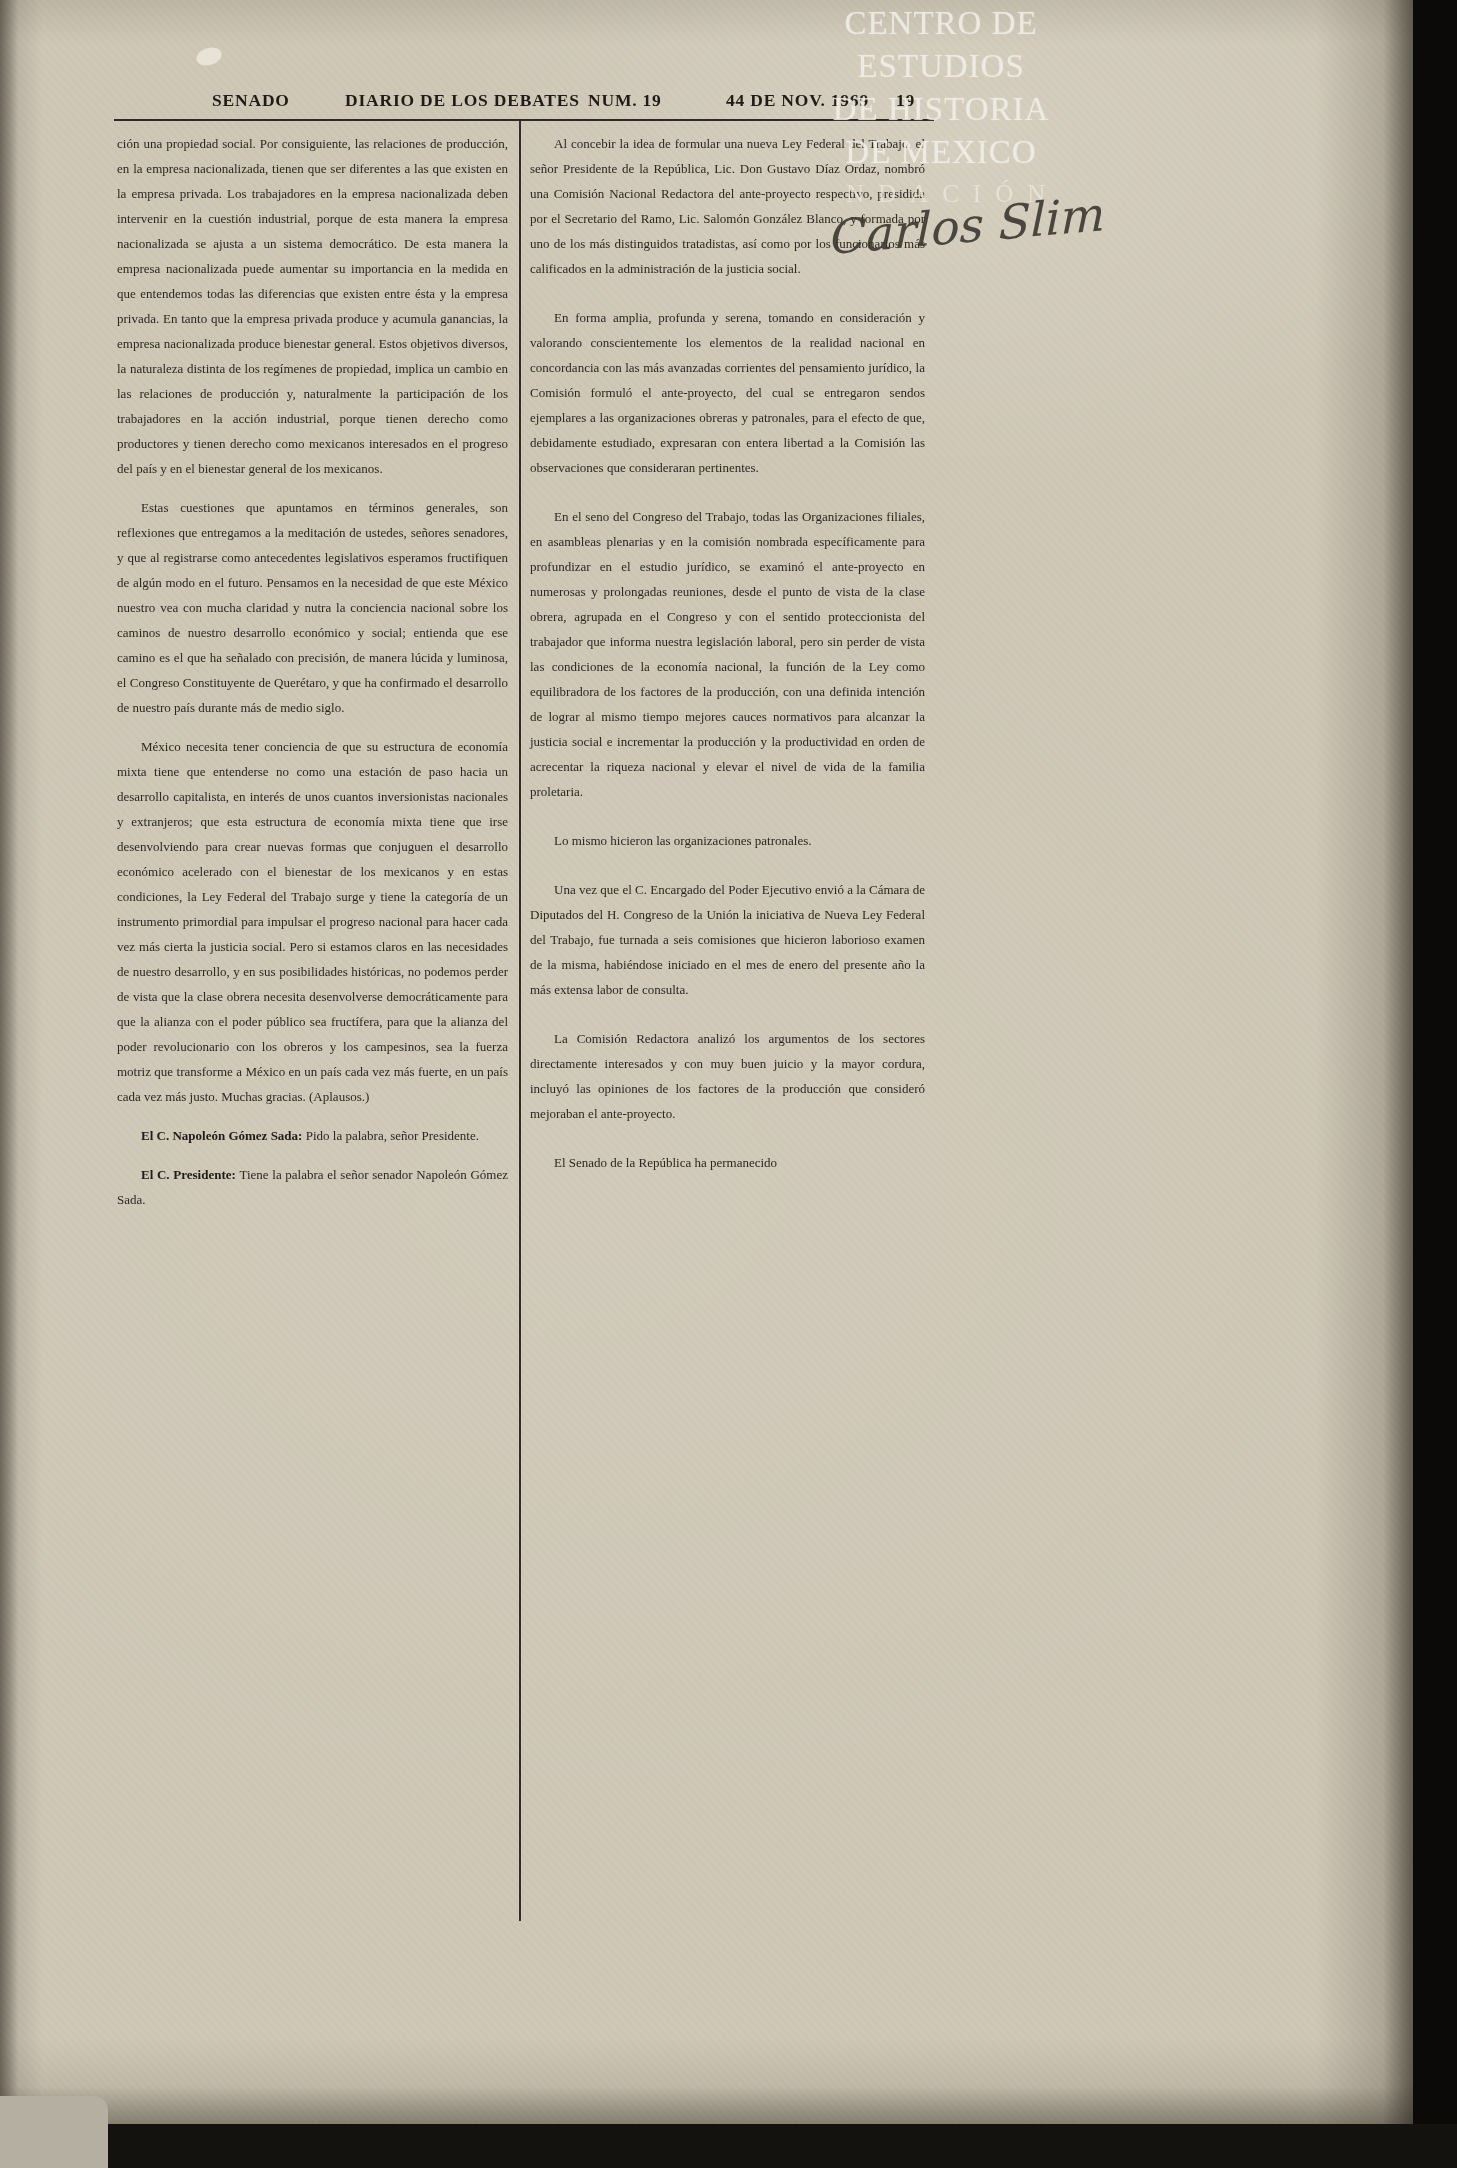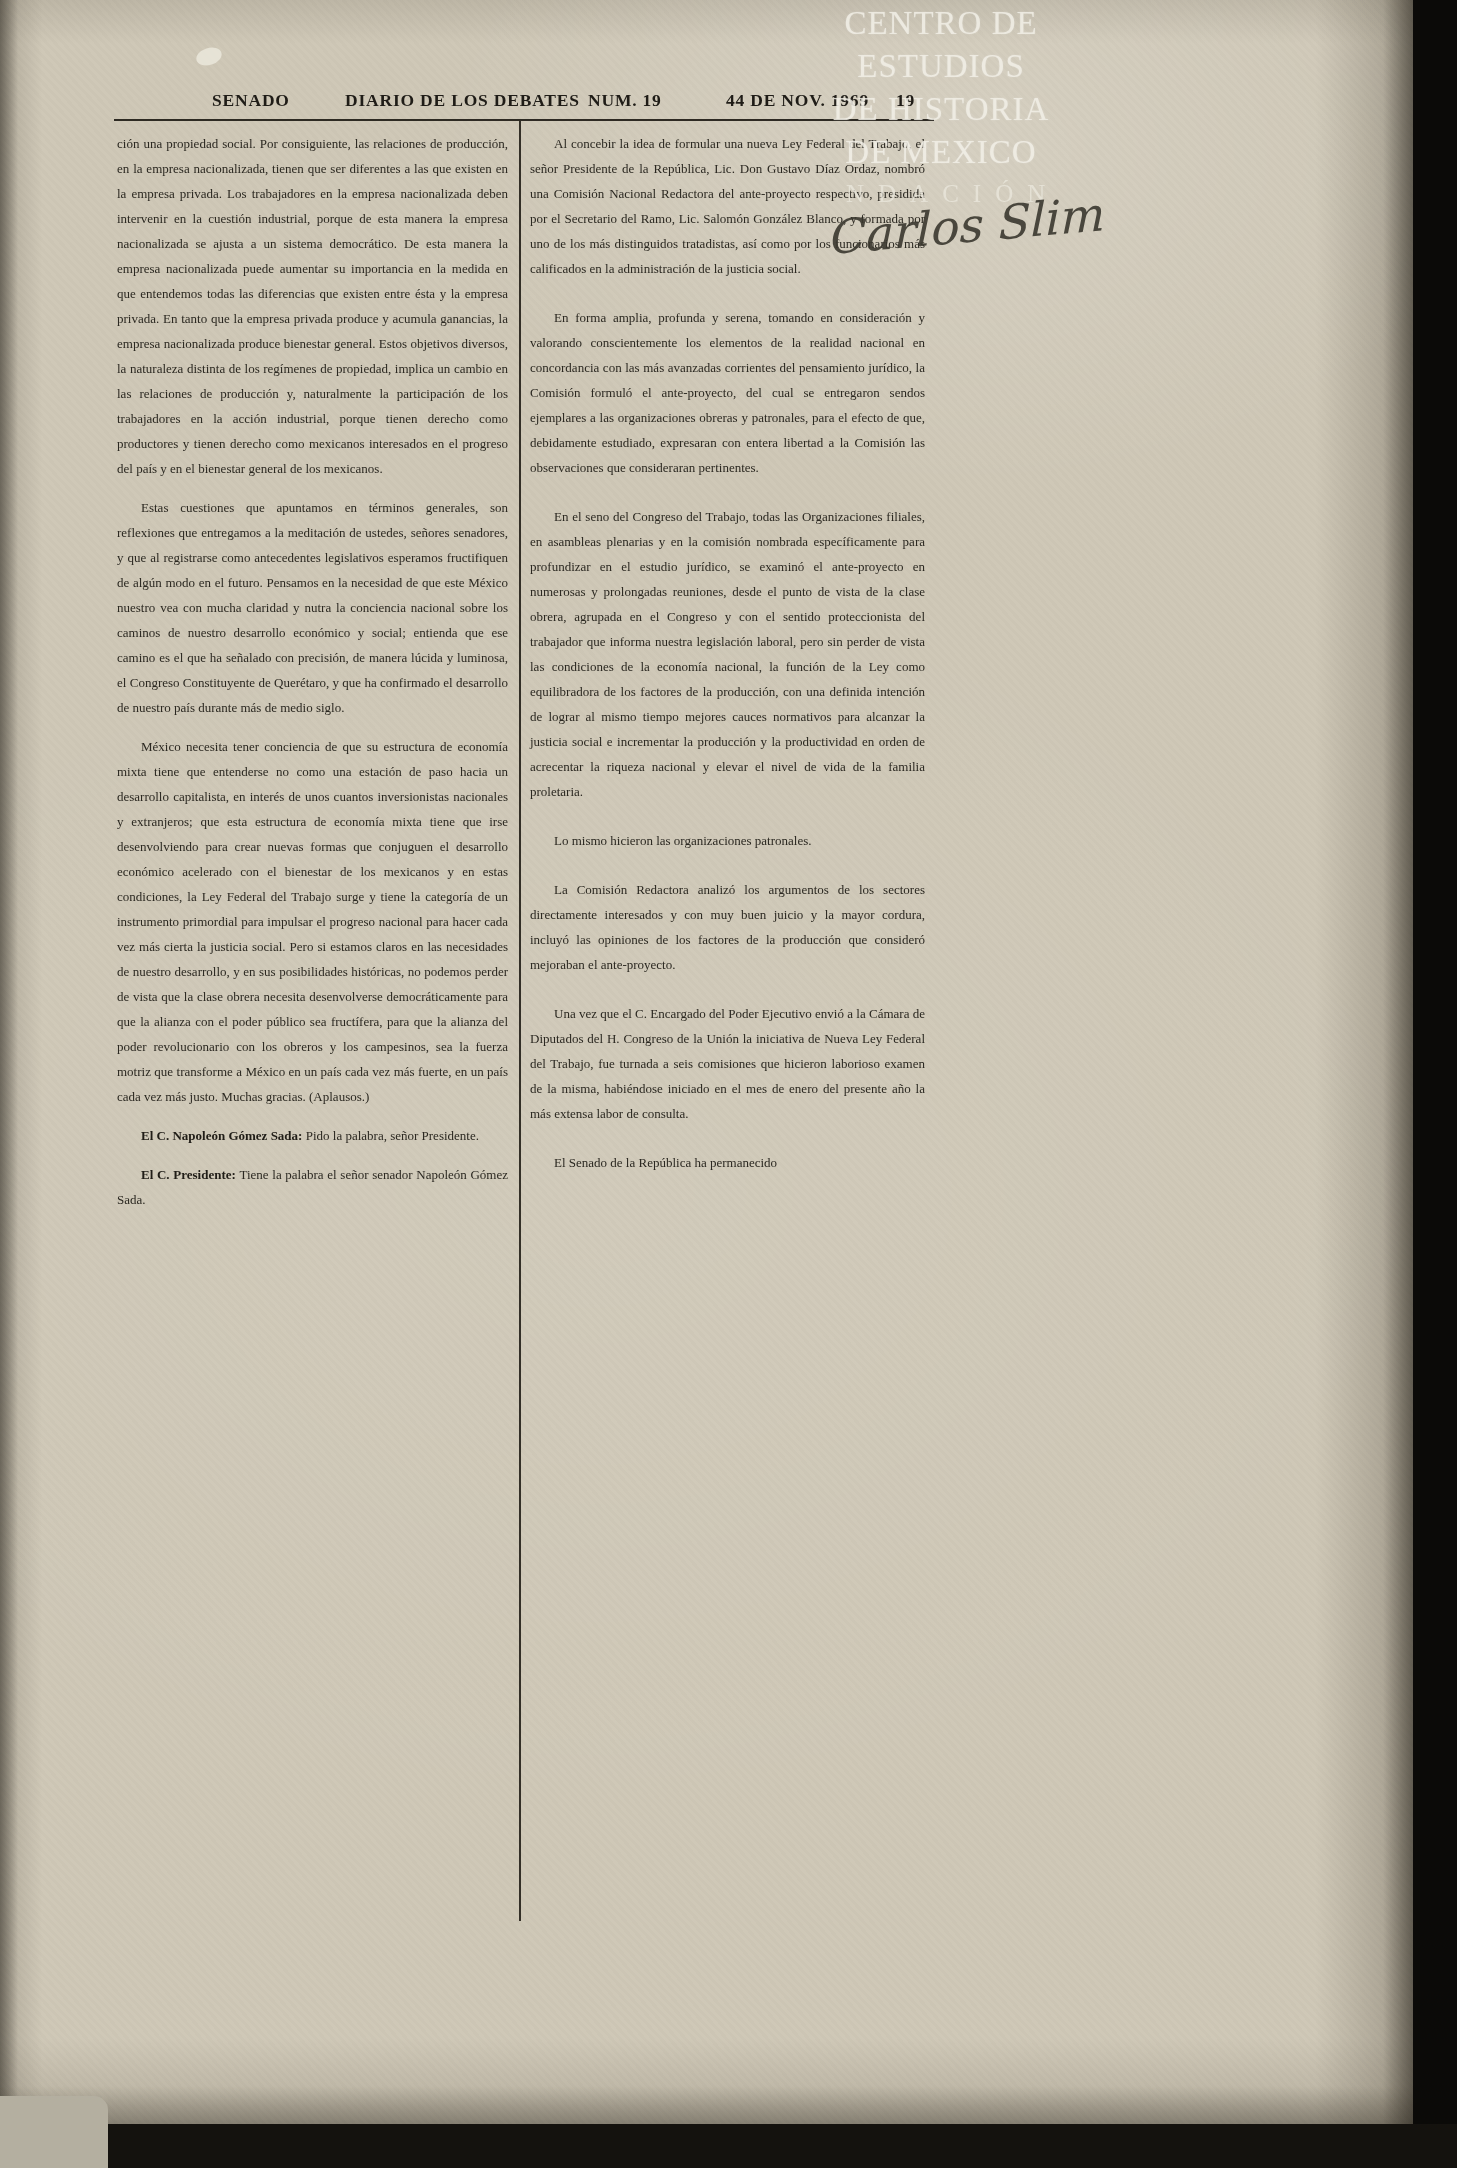--- a/index.html
+++ b/index.html
@@ -159,22 +159,22 @@
       <p>Estas cuestiones que apuntamos en términos generales, son reflexiones que entregamos a la meditación de ustedes, señores senadores, y que al registrarse como antecedentes legislativos esperamos fructifiquen de algún modo en el futuro. Pensamos en la necesidad de que este México nuestro vea con mucha claridad y nutra la conciencia nacional sobre los caminos de nuestro desarrollo económico y social; entienda que ese camino es el que ha señalado con precisión, de manera lúcida y luminosa, el Congreso Constituyente de Querétaro, y que ha confirmado el desarrollo de nuestro país durante más de medio siglo.</p>
       <p>México necesita tener conciencia de que su estructura de economía mixta tiene que entenderse no como una estación de paso hacia un desarrollo capitalista, en interés de unos cuantos inversionistas nacionales y extranjeros; que esta estructura de economía mixta tiene que irse desenvolviendo para crear nuevas formas que conjuguen el desarrollo económico acelerado con el bienestar de los mexicanos y en estas condiciones, la Ley Federal del Trabajo surge y tiene la categoría de un instrumento primordial para impulsar el progreso nacional para hacer cada vez más cierta la justicia social. Pero si estamos claros en las necesidades de nuestro desarrollo, y en sus posibilidades históricas, no podemos perder de vista que la clase obrera necesita desenvolverse democráticamente para que la alianza con el poder público sea fructífera, para que la alianza del poder revolucionario con los obreros y los campesinos, sea la fuerza motriz que transforme a México en un país cada vez más fuerte, en un país cada vez más justo. Muchas gracias. (Aplausos.)</p>
       <p class="has-speaker"><strong>El C. Napoleón Gómez Sada: </strong>Pido la palabra, señor Presidente.</p>
       <p class="has-speaker"><strong>El C. Presidente: </strong>Tiene la palabra el señor senador Napoleón Gómez Sada.</p>
     </div>
   <div id="col-right" class="col col-right">
       <p>Al concebir la idea de formular una nueva Ley Federal del Trabajo, el señor Presidente de la República, Lic. Don Gustavo Díaz Ordaz, nombró una Comisión Nacional Redactora del ante-proyecto respectivo, presidida por el Secretario del Ramo, Lic. Salomón González Blanco, y formada por uno de los más distinguidos tratadistas, así como por los funcionarios más calificados en la administración de la justicia social.</p>
       <p>En forma amplia, profunda y serena, tomando en consideración y valorando conscientemente los elementos de la realidad nacional en concordancia con las más avanzadas corrientes del pensamiento jurídico, la Comisión formuló el ante-proyecto, del cual se entregaron sendos ejemplares a las organizaciones obreras y patronales, para el efecto de que, debidamente estudiado, expresaran con entera libertad a la Comisión las observaciones que consideraran pertinentes.</p>
       <p>En el seno del Congreso del Trabajo, todas las Organizaciones filiales, en asambleas plenarias y en la comisión nombrada específicamente para profundizar en el estudio jurídico, se examinó el ante-proyecto en numerosas y prolongadas reuniones, desde el punto de vista de la clase obrera, agrupada en el Congreso y con el sentido proteccionista del trabajador que informa nuestra legislación laboral, pero sin perder de vista las condiciones de la economía nacional, la función de la Ley como equilibradora de los factores de la producción, con una definida intención de lograr al mismo tiempo mejores cauces normativos para alcanzar la justicia social e incrementar la producción y la productividad en orden de acrecentar la riqueza nacional y elevar el nivel de vida de la familia proletaria.</p>
       <p>Lo mismo hicieron las organizaciones patronales.</p>
+      <p>Una vez que el C. Encargado del Poder Ejecutivo envió a la Cámara de Diputados del H. Congreso de la Unión la iniciativa de Nueva Ley Federal del Trabajo, fue turnada a seis comisiones que hicieron laborioso examen de la misma, habiéndose iniciado en el mes de enero del presente año la más extensa labor de consulta.</p>
       <p>La Comisión Redactora analizó los argumentos de los sectores directamente interesados y con muy buen juicio y la mayor cordura, incluyó las opiniones de los factores de la producción que consideró mejoraban el ante-proyecto.</p>
-      <p>Una vez que el C. Encargado del Poder Ejecutivo envió a la Cámara de Diputados del H. Congreso de la Unión la iniciativa de Nueva Ley Federal del Trabajo, fue turnada a seis comisiones que hicieron laborioso examen de la misma, habiéndose iniciado en el mes de enero del presente año la más extensa labor de consulta.</p>
       <p>El Senado de la República ha permanecido</p>
     </div>
 
   <div class="watermark">
     <div class="wm-lines">
       <div>CENTRO DE</div>
       <div>ESTUDIOS</div>
       <div>DE HISTORIA</div>
       <div>DE MEXICO</div>
     </div>

